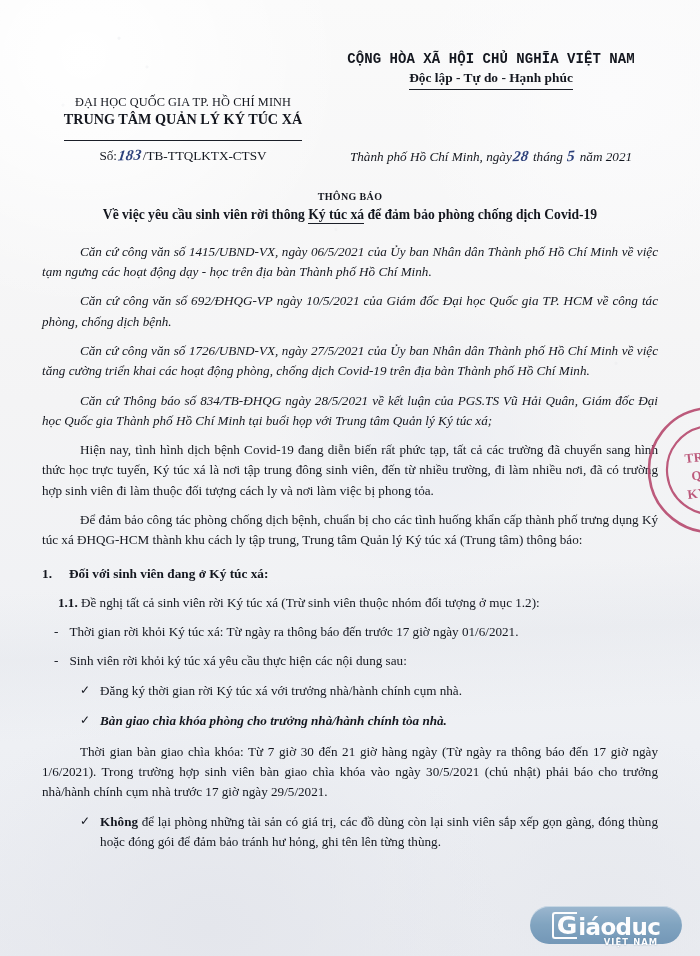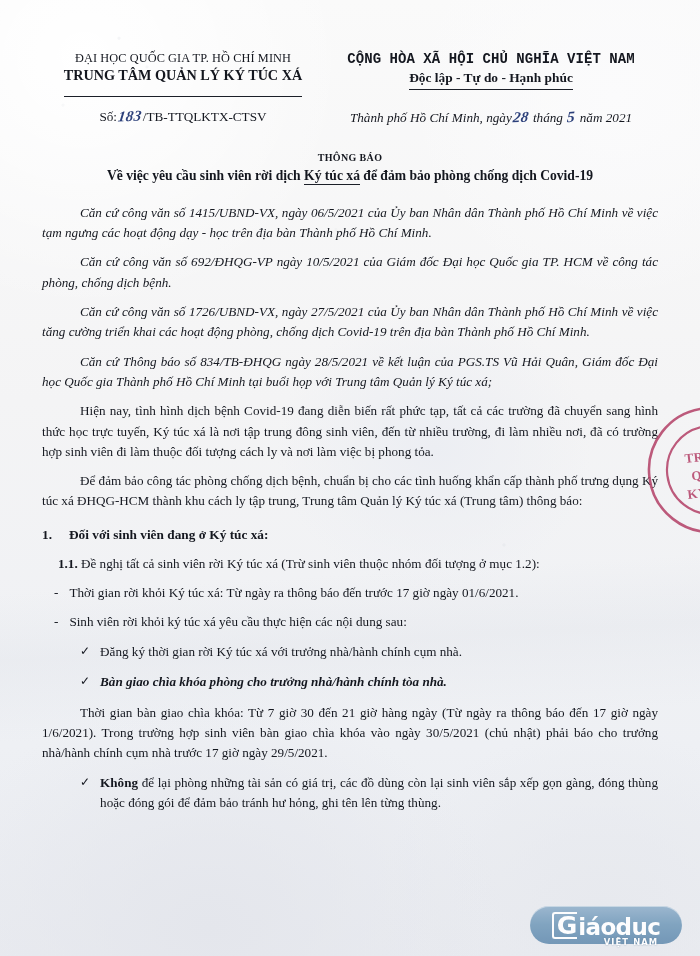--- a/index.html
+++ b/index.html
@@ -70,20 +70,21 @@
     padding-top: 50px;
   }
   .hdr-left  { width: 282px; text-align: center; }
   .hdr-right { flex: 1;      text-align: center; }
 
   .org-line1 {
     font-size: 12.3px;
     letter-spacing: .1px;
     line-height: 1.32;
     white-space: nowrap;
+    margin-top: 44px;
   }
   .org-line2 {
     font-weight: bold;
     font-size: 14.2px;
     line-height: 1.3;
     white-space: nowrap;
   }
   .org-line2 .u-part { border-bottom: 1px solid #1b1f28; padding-bottom: 13px; }
 
   .nation-line {
@@ -308,21 +309,21 @@
         <span>Thành phố Hồ Chí Minh, ngày</span><span class="ink">28</span>
         <span>tháng</span>
         <span class="ink month">5</span>
         <span>năm 2021</span>
       </div>
     </div>
 
     <div class="title-block">
       <div class="doc-title">THÔNG BÁO</div>
       <div class="doc-subtitle">
-        <span>Về việc yêu cầu sinh viên rời dịch </span><span class="u-part">Ký túc xá</span><span> để đảm bảo phòng chống dịch Covid-19</span>
+        <span>Về việc yêu cầu sinh viên rời thông </span><span class="u-part">Ký túc xá</span><span> để đảm bảo phòng chống dịch Covid-19</span>
       </div>
     </div>
 
     <div class="body-block">
 
       <p class="para it">Căn cứ công văn số 1415/UBND-VX, ngày 06/5/2021 của Ủy ban Nhân dân Thành phố Hồ Chí Minh về việc tạm ngưng các hoạt động dạy - học trên địa bàn Thành phố Hồ Chí Minh.</p>
 
       <p class="para it">Căn cứ công văn số 692/ĐHQG-VP ngày 10/5/2021 của Giám đốc Đại học Quốc gia TP. HCM về công tác phòng, chống dịch bệnh.</p>
 
       <p class="para it">Căn cứ công văn số 1726/UBND-VX, ngày 27/5/2021 của Ủy ban Nhân dân Thành phố Hồ Chí Minh về việc tăng cường triển khai các hoạt động phòng, chống dịch Covid-19 trên địa bàn Thành phố Hồ Chí Minh.</p>

